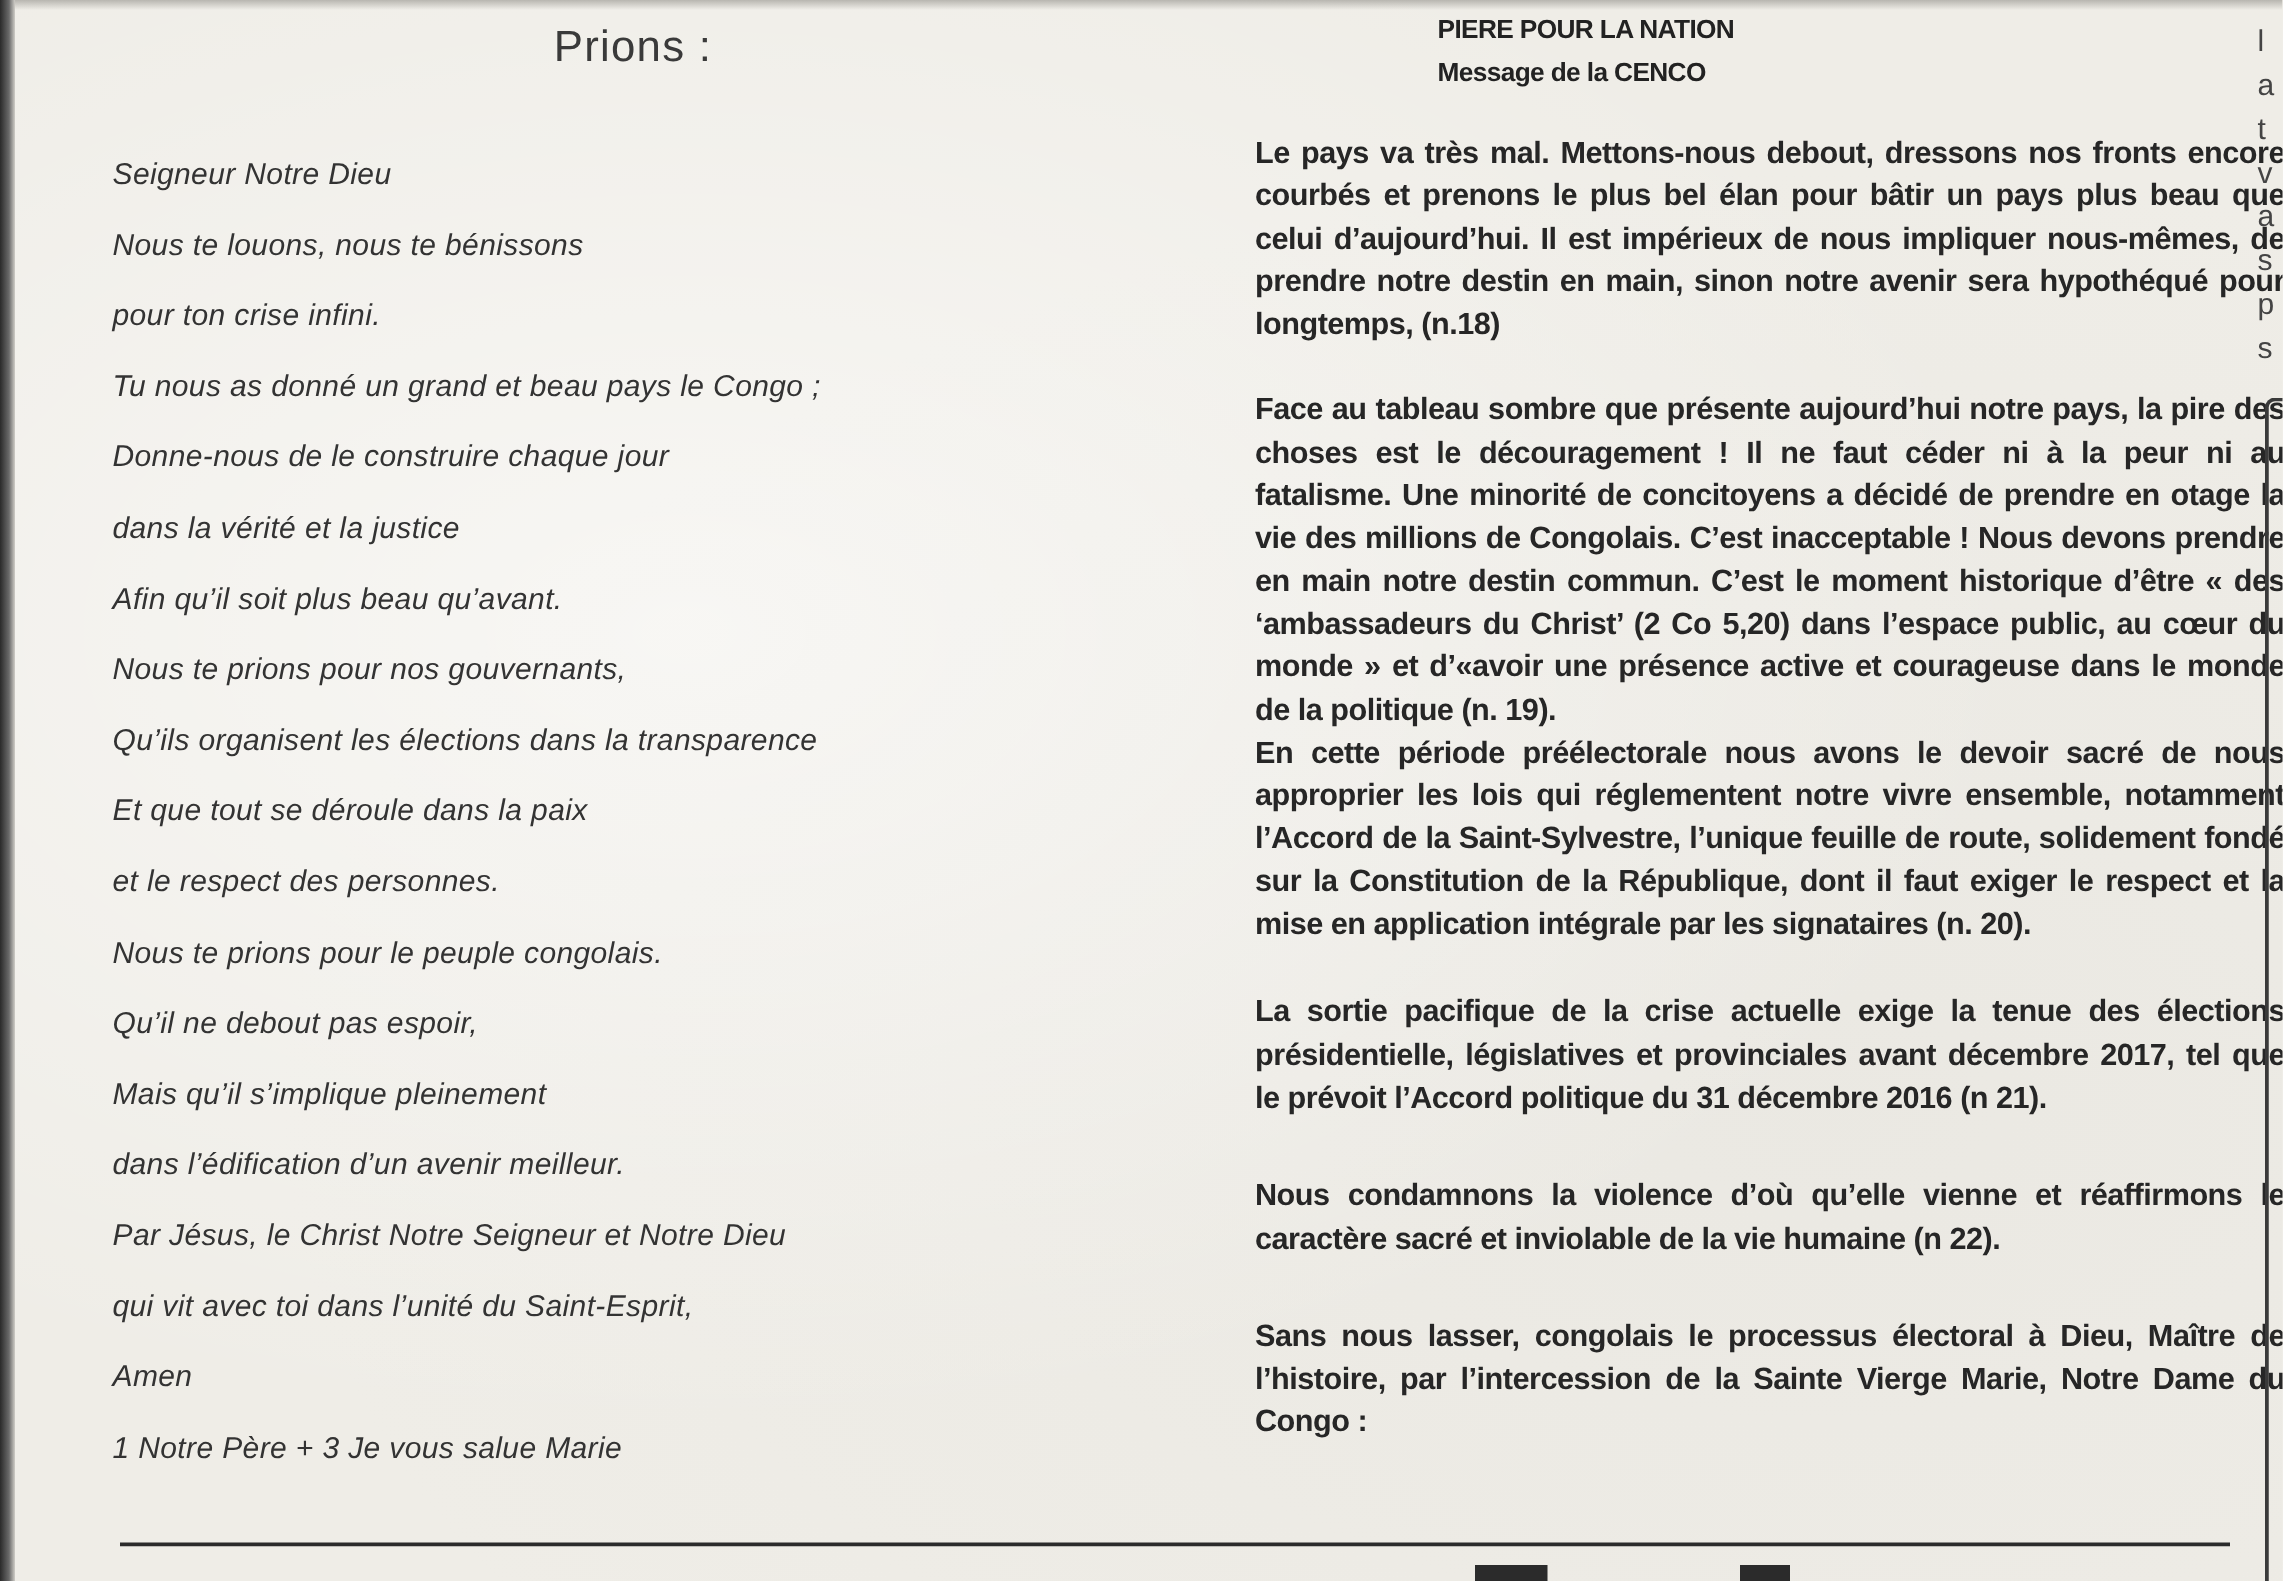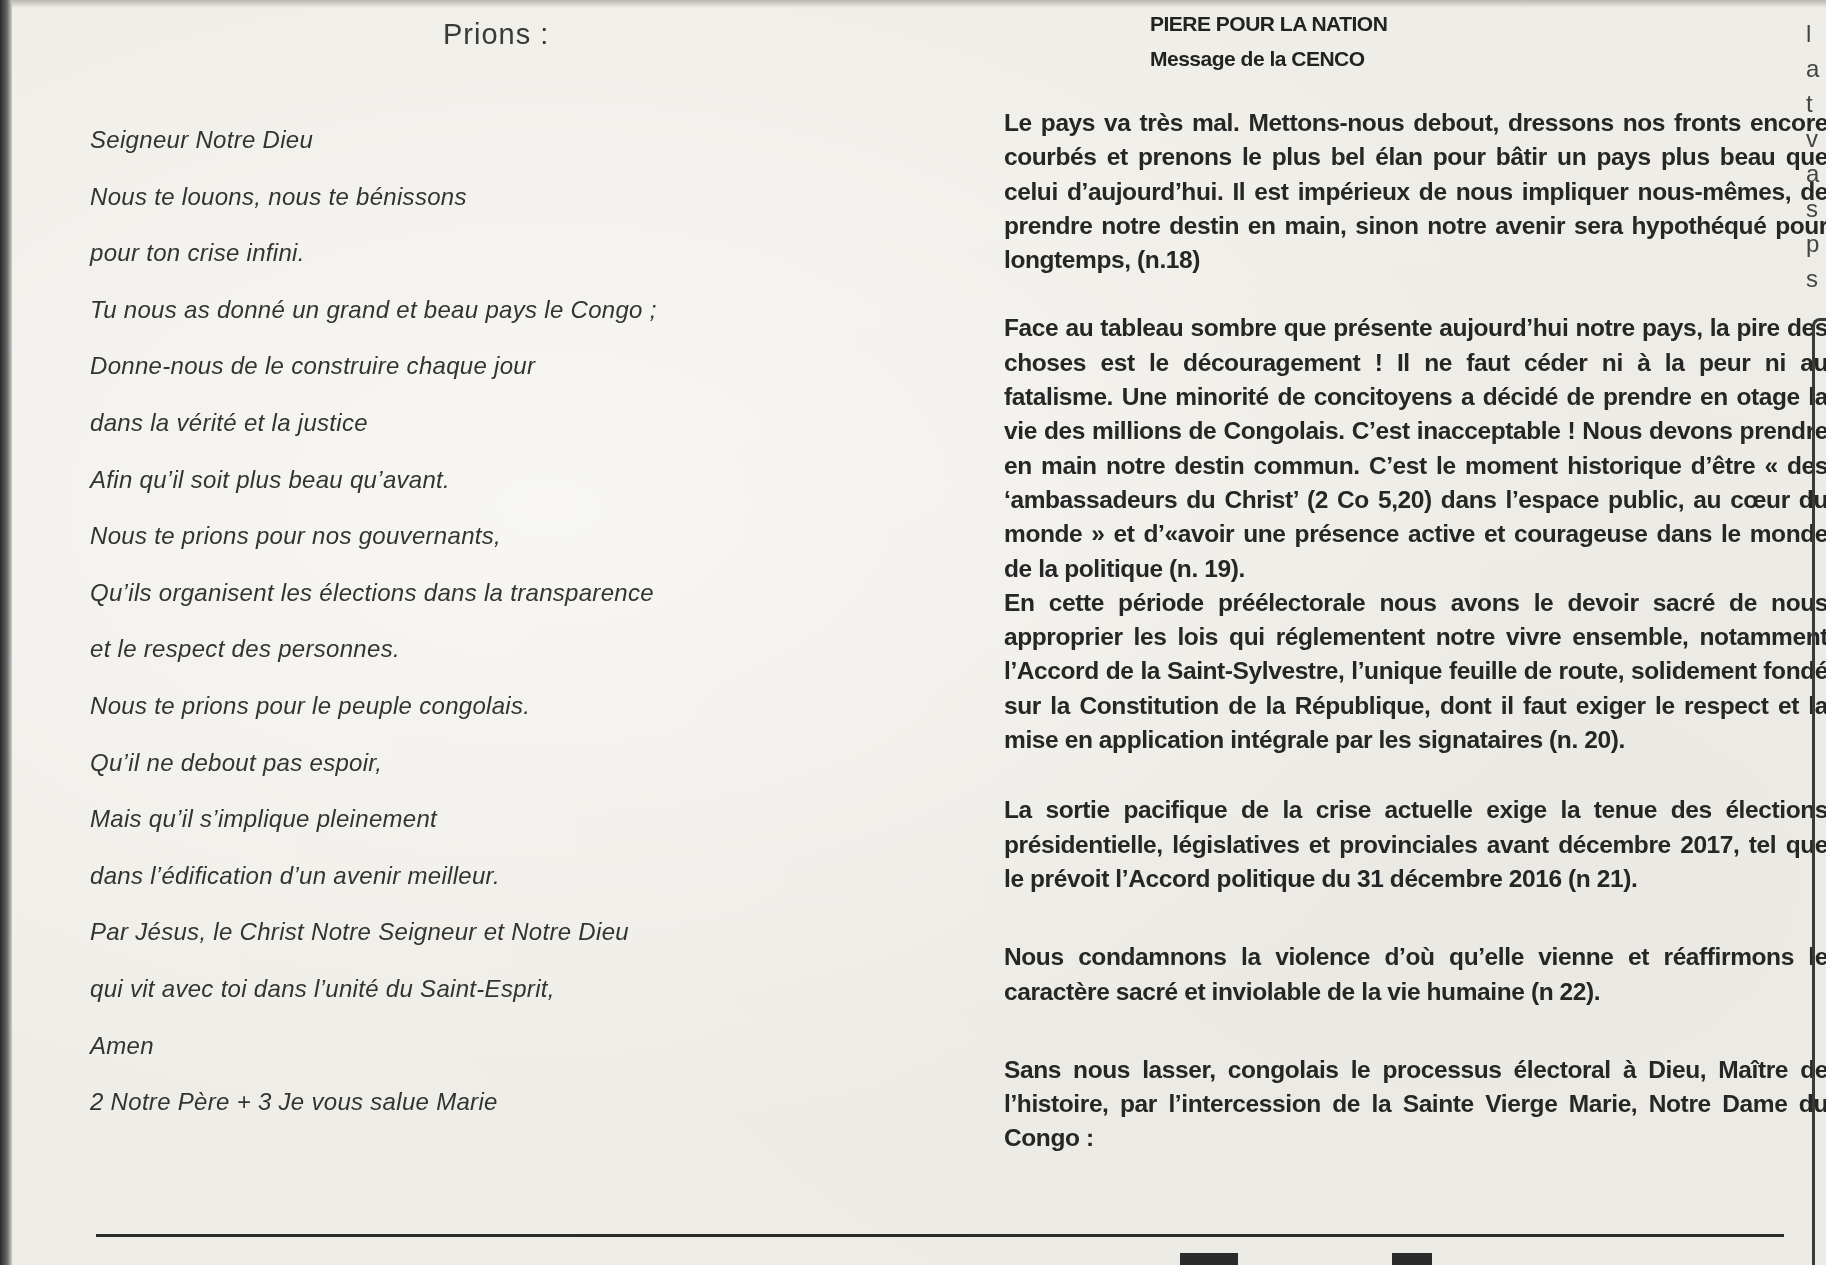--- a/index.html
+++ b/index.html
@@ -32,21 +32,21 @@
     }
     .top-edge {
       position: absolute;
       left: 0; top: 0;
       width: 1826px; height: 8px;
       background: linear-gradient(to bottom, #b8b6b0, rgba(239,237,231,0));
     }
     .prions-title {
       position: absolute;
       left: 443px; top: 18px;
-      font-size: 29px;
+      font-size: 35px;
       color: #3a3a3a;
       letter-spacing: 1px;
     }
     .prayer {
       position: absolute;
       left: 90px; top: 112px;
       width: 820px;
       margin: 0; padding: 0;
       list-style: none;
     }
@@ -139,29 +139,30 @@
   <ul class="prayer">
     <li>Seigneur Notre Dieu</li>
     <li>Nous te louons, nous te bénissons</li>
     <li>pour ton crise infini.</li>
     <li>Tu nous as donné un grand et beau pays le Congo ;</li>
     <li>Donne-nous de le construire chaque jour</li>
     <li>dans la vérité et la justice</li>
     <li>Afin qu’il soit plus beau qu’avant.</li>
     <li>Nous te prions pour nos gouvernants,</li>
     <li>Qu’ils organisent les élections dans la transparence</li>
+    <li>Et que tout se déroule dans la paix</li>
     <li>et le respect des personnes.</li>
     <li>Nous te prions pour le peuple congolais.</li>
     <li>Qu’il ne debout pas espoir,</li>
     <li>Mais qu’il s’implique pleinement</li>
     <li>dans l’édification d’un avenir meilleur.</li>
     <li>Par Jésus, le Christ Notre Seigneur et Notre Dieu</li>
     <li>qui vit avec toi dans l’unité du Saint-Esprit,</li>
     <li>Amen</li>
-    <li>2 Notre Père + 3 Je vous salue Marie</li>
+    <li>1 Notre Père + 3 Je vous salue Marie</li>
   </ul>
 
   <div class="right-head">
     <div>PIERE POUR LA NATION</div>
     <div>Message de la CENCO</div>
   </div>
 
   <div class="message">
     <p>Le pays va très mal. Mettons-nous debout, dressons nos fronts encore courbés et prenons le plus bel élan pour bâtir un pays plus beau que celui d’aujourd’hui. Il est impérieux de nous impliquer nous-mêmes, de prendre notre destin en main, sinon notre avenir sera hypothéqué pour longtemps, (n.18)</p>
     <p class="gap1">Face au tableau sombre que présente aujourd’hui notre pays, la pire des choses est le découragement ! Il ne faut céder ni à la peur ni au fatalisme. Une minorité de concitoyens a décidé de prendre en otage la vie des millions de Congolais. C’est inacceptable ! Nous devons prendre en main notre destin commun. C’est le moment historique d’être « des ‘ambassadeurs du Christ’ (2 Co 5,20) dans l’espace public, au cœur du monde » et d’«avoir une présence active et courageuse dans le monde de la politique (n. 19).</p>

